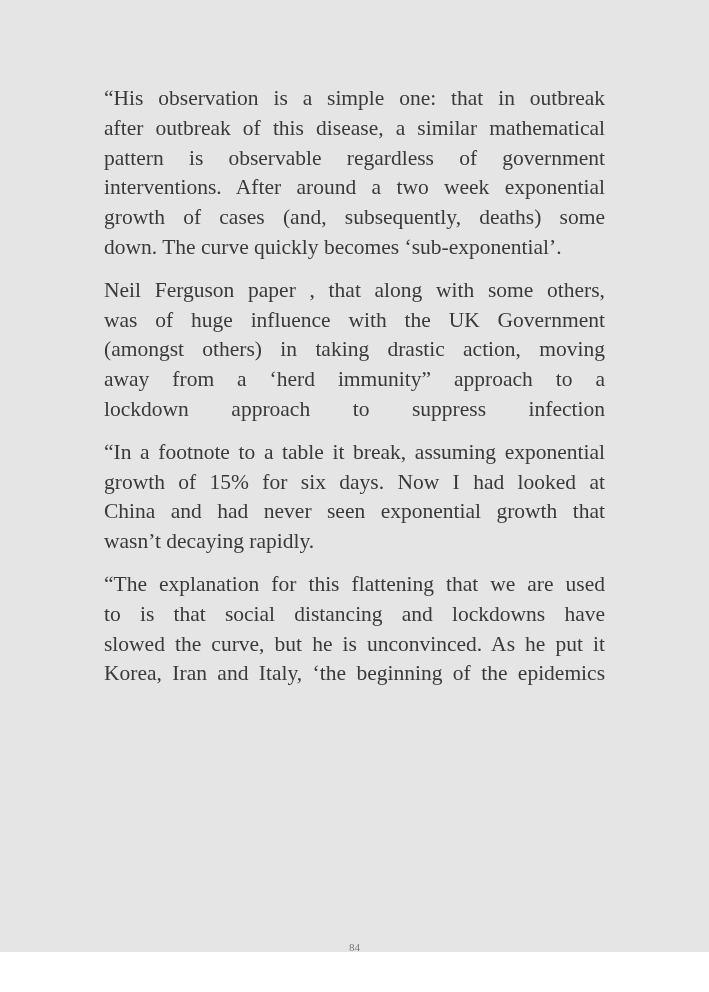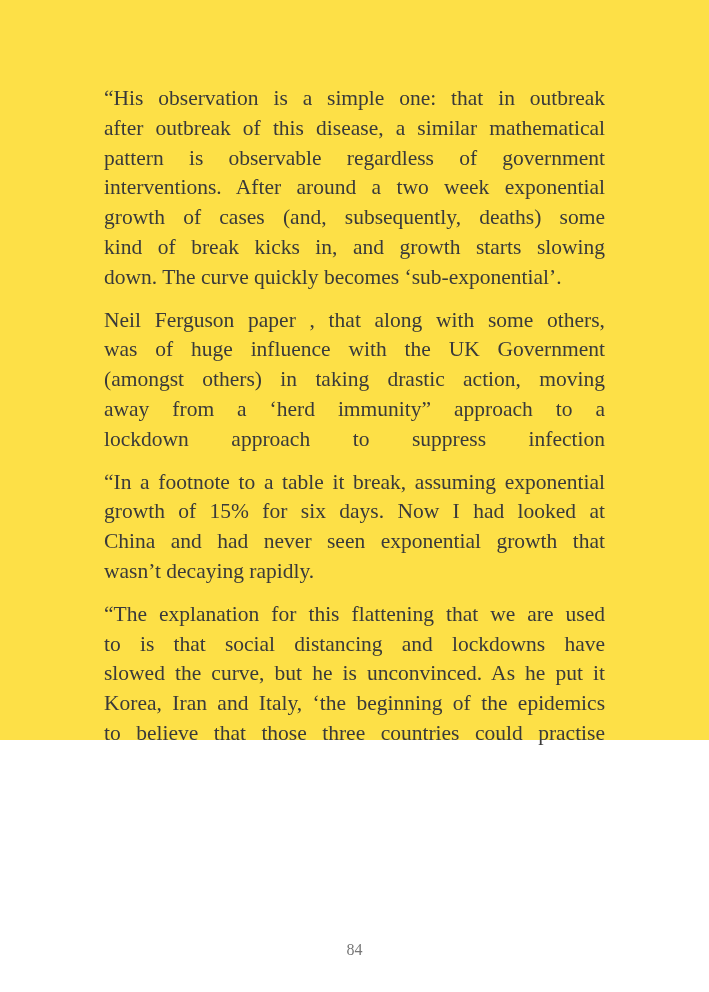--- a/index.html
+++ b/index.html
@@ -1,63 +1,61 @@
 <!DOCTYPE html>
 <html><head>
   <meta charset="utf-8">
   <style>
     html, body { margin: 0; padding: 0; background: #ffffff; }
     body { width: 709px; height: 992px; position: relative; overflow: hidden; }
-    .page { position: absolute; left: 0; top: 0; width: 709px; height: 740px; background: #fde047; }
+    .page { position: absolute; left: 0; top: 0; width: 709px; height: 952px; background: #e5e5e5; }
     .text-block {
       position: absolute; left: 104px; width: 501px; top: 84px;
       font-family: "Liberation Serif", "DejaVu Serif", serif;
       font-size: 21.5px; color: #3a3a3a;
     }
     .para { margin: 0 0 13px 0; }
     .line {
       display: block; height: 29.8px; line-height: 29.8px;
       text-align: justify; text-align-last: justify; white-space: nowrap;
     }
     .line.last { text-align: center; text-align-last: left; }
     .page-number {
       position: absolute; top: 941px; left: 0; width: 709px; text-align: center;
       font-family: "Liberation Serif", "DejaVu Serif", serif;
-      font-size: 16px; color: #777777;
+      font-size: 11px; color: #777777;
     }
   </style>
 </head>
 <body>
 
 <div class="page">
   <div class="text-block">
     <p class="para">
       <span class="line">“His observation is a simple one: that in outbreak</span>
       <span class="line">after outbreak of this disease, a similar mathematical</span>
       <span class="line">pattern is observable regardless of government</span>
       <span class="line">interventions. After around a two week exponential</span>
       <span class="line">growth of cases (and, subsequently, deaths) some</span>
-      <span class="line">kind of break kicks in, and growth starts slowing</span>
       <span class="line last">down. The curve quickly becomes ‘sub-exponential’.</span>
     </p>
     <p class="para">
       <span class="line">Neil Ferguson paper , that along with some others,</span>
       <span class="line">was of huge influence with the UK Government</span>
       <span class="line">(amongst others) in taking drastic action, moving</span>
       <span class="line">away from a ‘herd immunity” approach to a</span>
       <span class="line">lockdown approach to suppress infection</span>
     </p>
     <p class="para">
       <span class="line">“In a footnote to a table it break, assuming exponential</span>
       <span class="line">growth of 15% for six days. Now I had looked at</span>
       <span class="line">China and had never seen exponential growth that</span>
       <span class="line last">wasn’t decaying rapidly.</span>
     </p>
     <p class="para">
       <span class="line">“The explanation for this flattening that we are used</span>
       <span class="line">to is that social distancing and lockdowns have</span>
       <span class="line">slowed the curve, but he is unconvinced. As he put it</span>
       <span class="line">Korea, Iran and Italy, ‘the beginning of the epidemics</span>
-      <span class="line">to believe that those three countries could practise</span>
     </p>
   </div>
   <div class="page-number">84</div>
 </div>
 
 </body></html>

